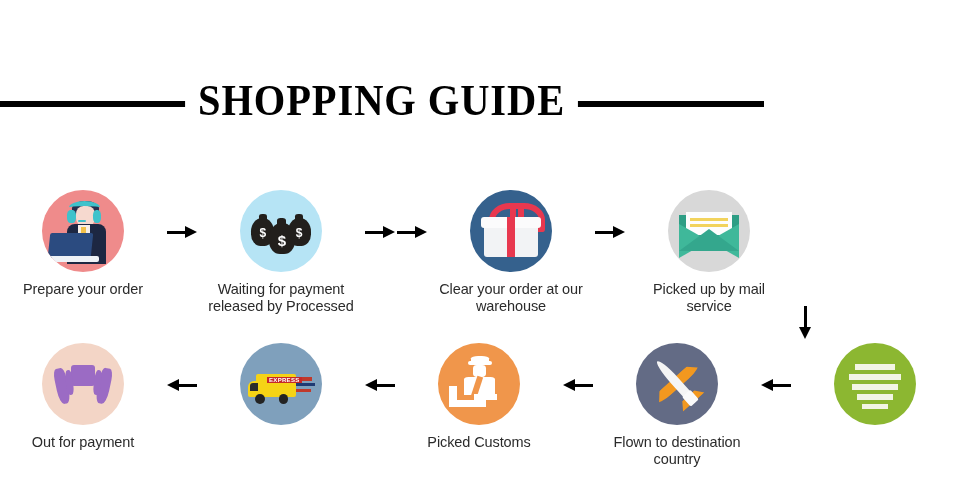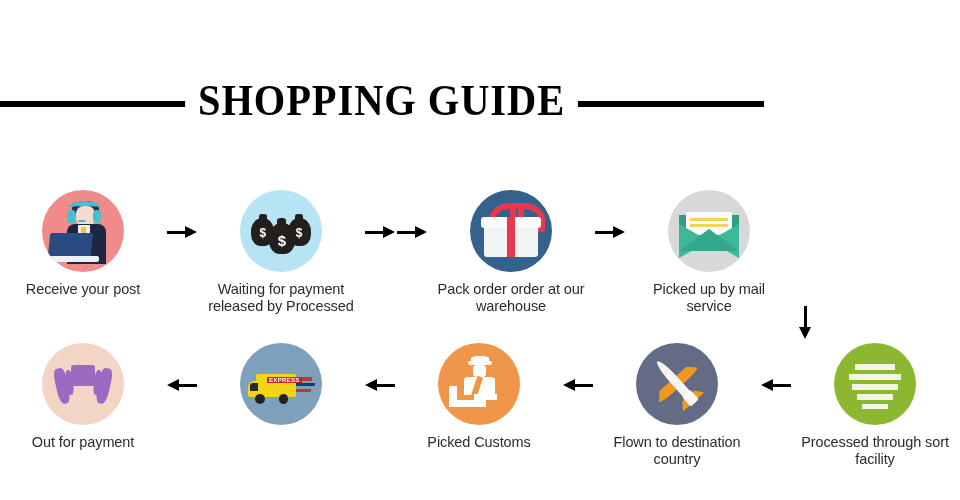--- a/index.html
+++ b/index.html
@@ -205,21 +205,21 @@
         <span class="band"></span>
           <span class="hp-l"></span>
           <span class="hp-r"></span>
         <span class="mic"></span>
           <span class="body"></span>
           <span class="shirt"></span>
         <span class="tie"></span>
           <span class="laptop"></span>
           <span class="lapbase"></span>
       </div>
-      <div class="label">Receive your post</div>
+      <div class="label">Prepare your order</div>
     </div>
 
     <div class="arrow-cell">
       <div class="arrow-h">
           <span class="shaft"></span>
           <span class="head"></span>
         </div>
     </div>
 
     <div class="cell">
@@ -258,21 +258,21 @@
 
     <div class="cell">
       <div class="circle ic-gift">
         <span class="bg"></span>
           <span class="bowl"></span>
           <span class="bowr"></span>
         <span class="box"></span>
           <span class="lid"></span>
           <span class="vrib"></span>
       </div>
-      <div class="label">Pack order order at our warehouse</div>
+      <div class="label">Clear your order at our warehouse</div>
     </div>
 
     <div class="arrow-cell">
       <div class="arrow-h">
           <span class="shaft"></span>
           <span class="head"></span>
         </div>
     </div>
 
     <div class="cell">
@@ -384,18 +384,17 @@
 
     <div class="cell">
       <div class="circle ic-sort">
         <span class="bg"></span>
         <span class="bar s1"></span>
           <span class="bar s2"></span>
           <span class="bar s3"></span>
         <span class="bar s4"></span>
           <span class="bar s5"></span>
       </div>
-      <div class="label">Processed through sort facility</div>
     </div>
 
   </div>
 
 </div>
 
 </body></html>

